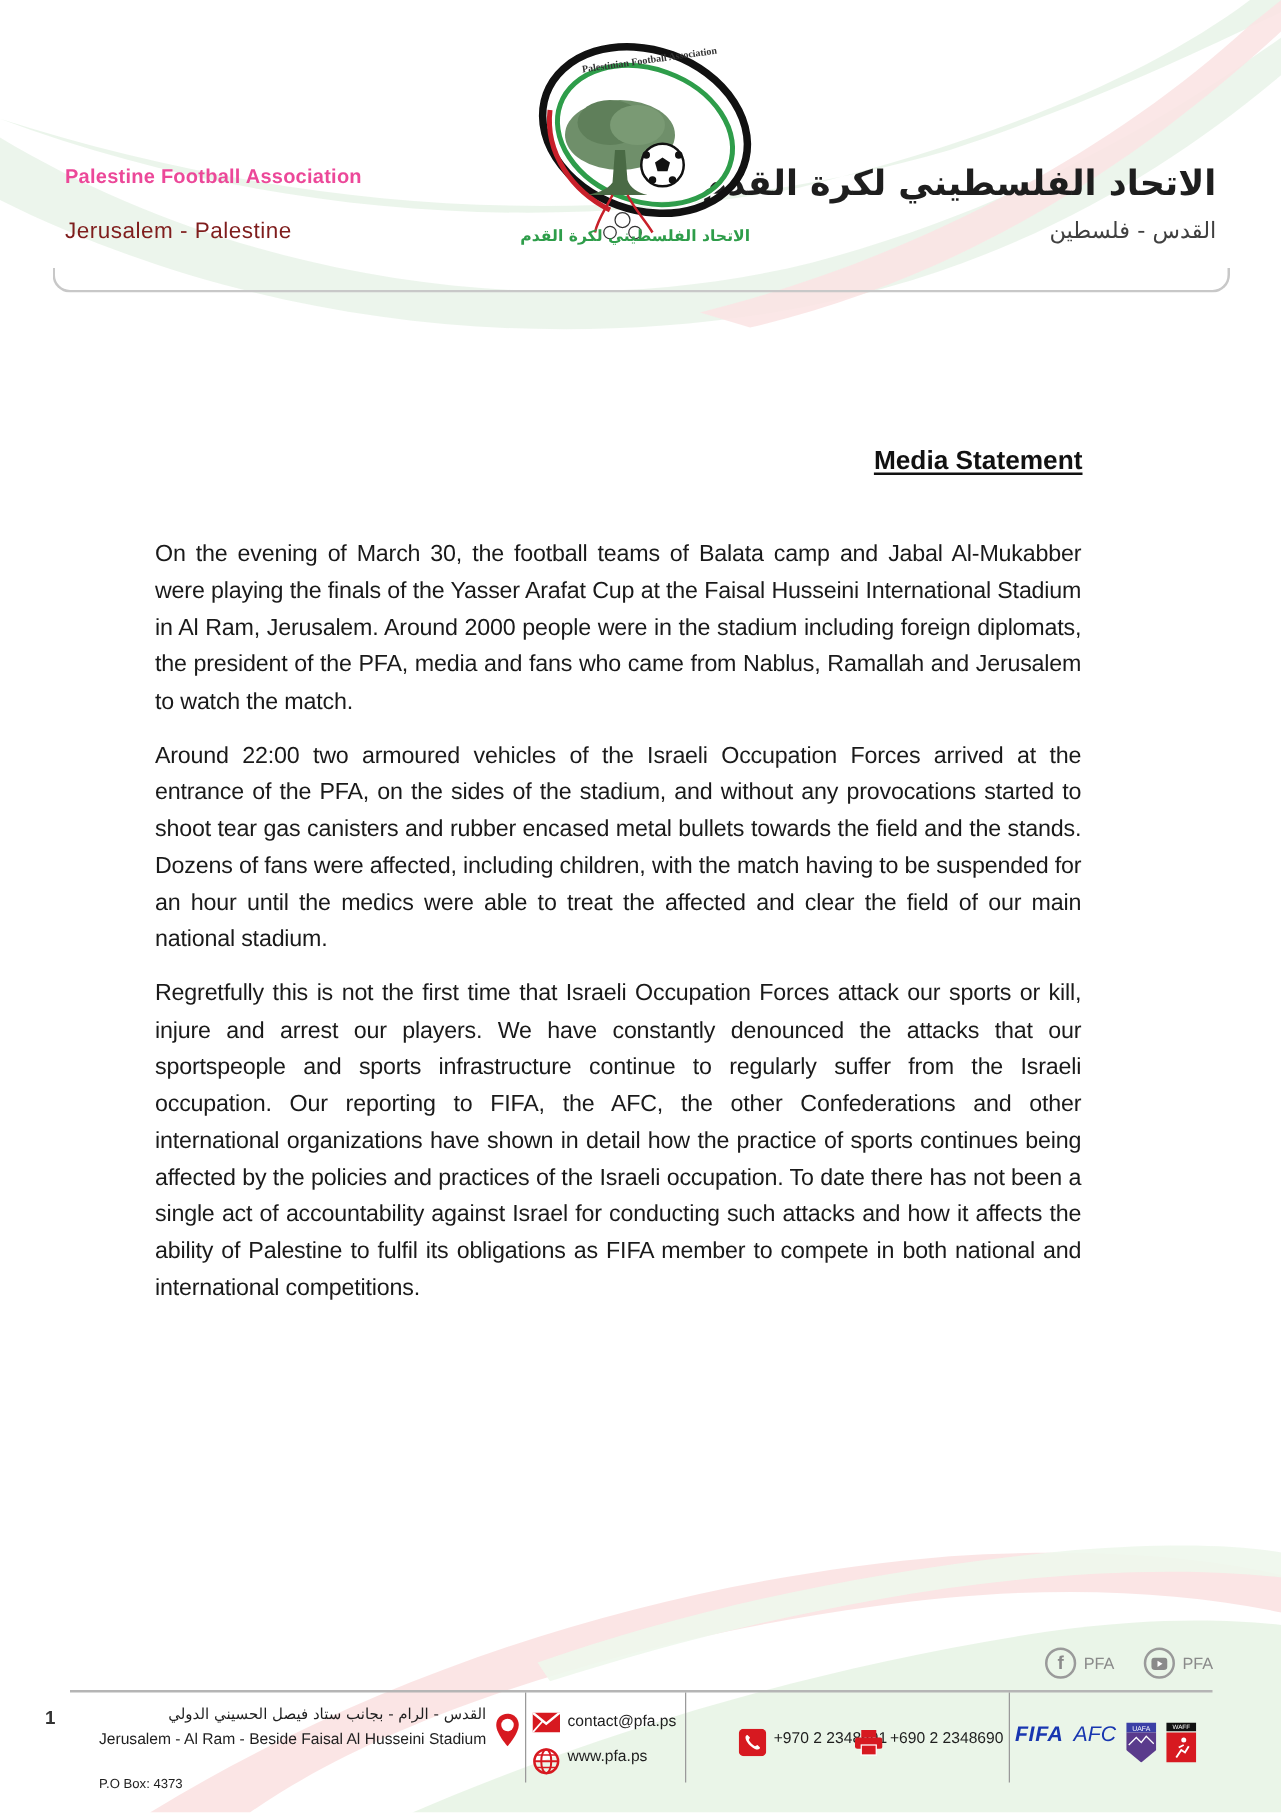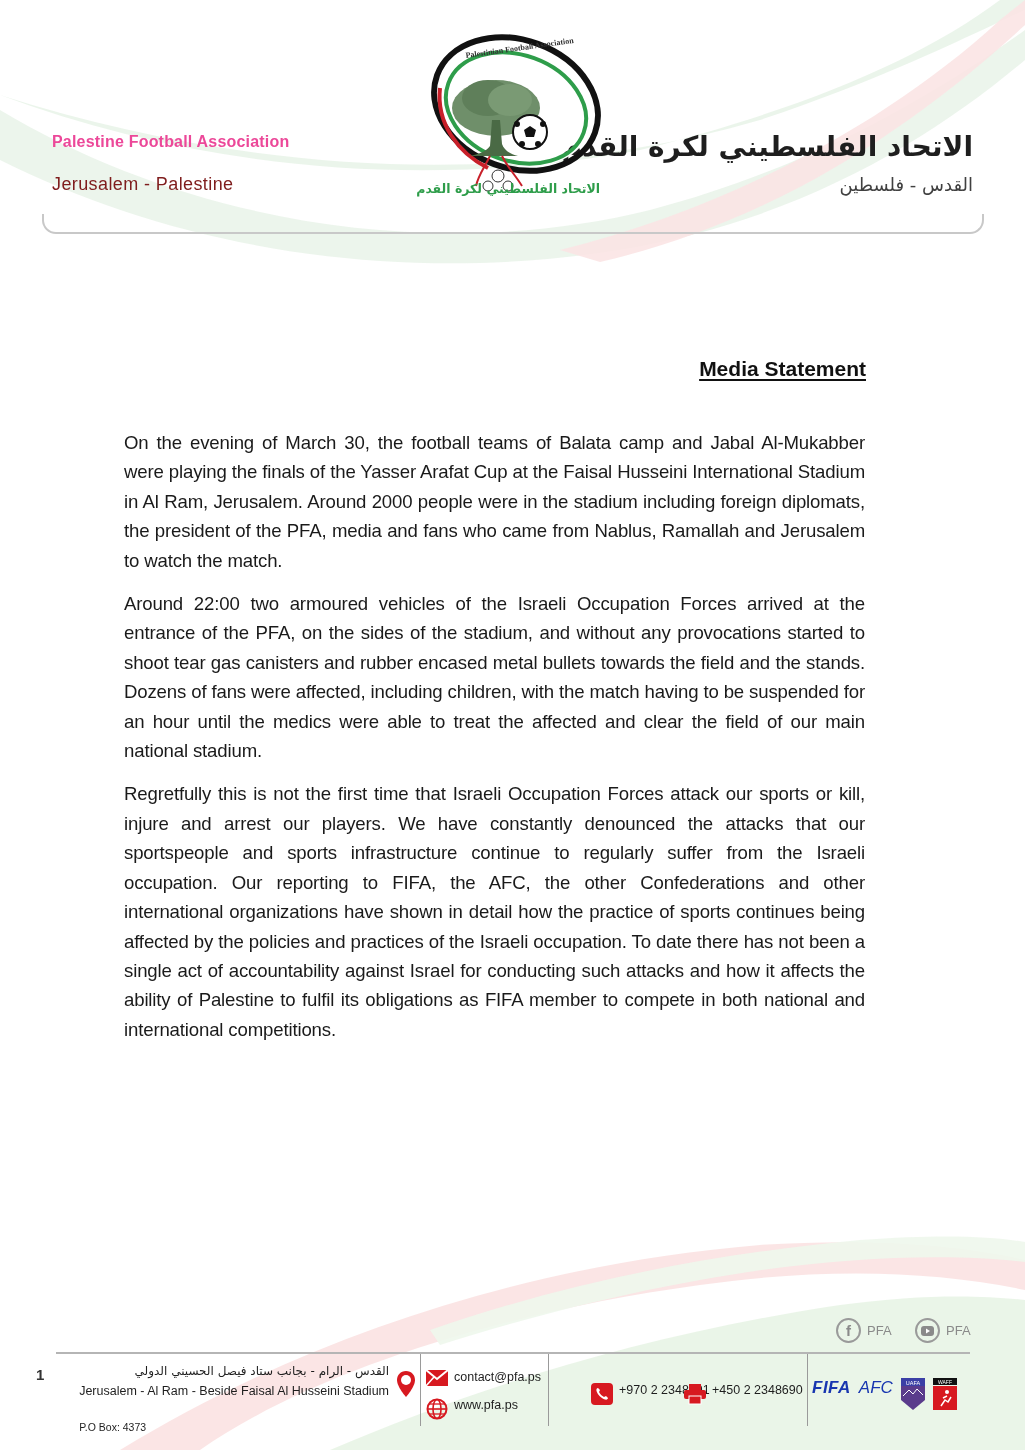--- a/index.html
+++ b/index.html
@@ -163,21 +163,21 @@
   <span>+970 2 2348691</span>
 </div>
 <div class="contact-row" style="left:684px; top:1383px;">
   <span class="icon-red">
     <svg width="22" height="22" viewBox="0 0 22 22">
         <rect x="5" y="1" width="12" height="6" fill="#d71920"></rect>
         <rect x="0" y="7" width="22" height="9" rx="2" fill="#d71920"></rect>
         <rect x="5" y="13" width="12" height="8" fill="#d71920" stroke="#fff" stroke-width="1"></rect>
       </svg>
   </span>
-  <span>+450 2 2348690</span>
+  <span>+690 2 2348690</span>
 </div>
 
 <div class="orgs">
   <span class="fifa">FIFA</span>
   <span class="afc">AFC</span>
   <svg width="24" height="32" viewBox="0 0 24 32">
     <rect x="0" y="0" width="24" height="8" fill="#3b3fa6"></rect>
     <text x="12" y="6.5" font-size="5.5" fill="#fff" text-anchor="middle" font-family="Liberation Sans, sans-serif">UAFA</text>
     <path d="M0,8 L24,8 L24,22 L12,32 L0,22 Z" fill="#5a3b8c"></path>
     <path d="M2,18 L8,12 L12,16 L16,11 L22,17" fill="none" stroke="#fff" stroke-width="1"></path>

